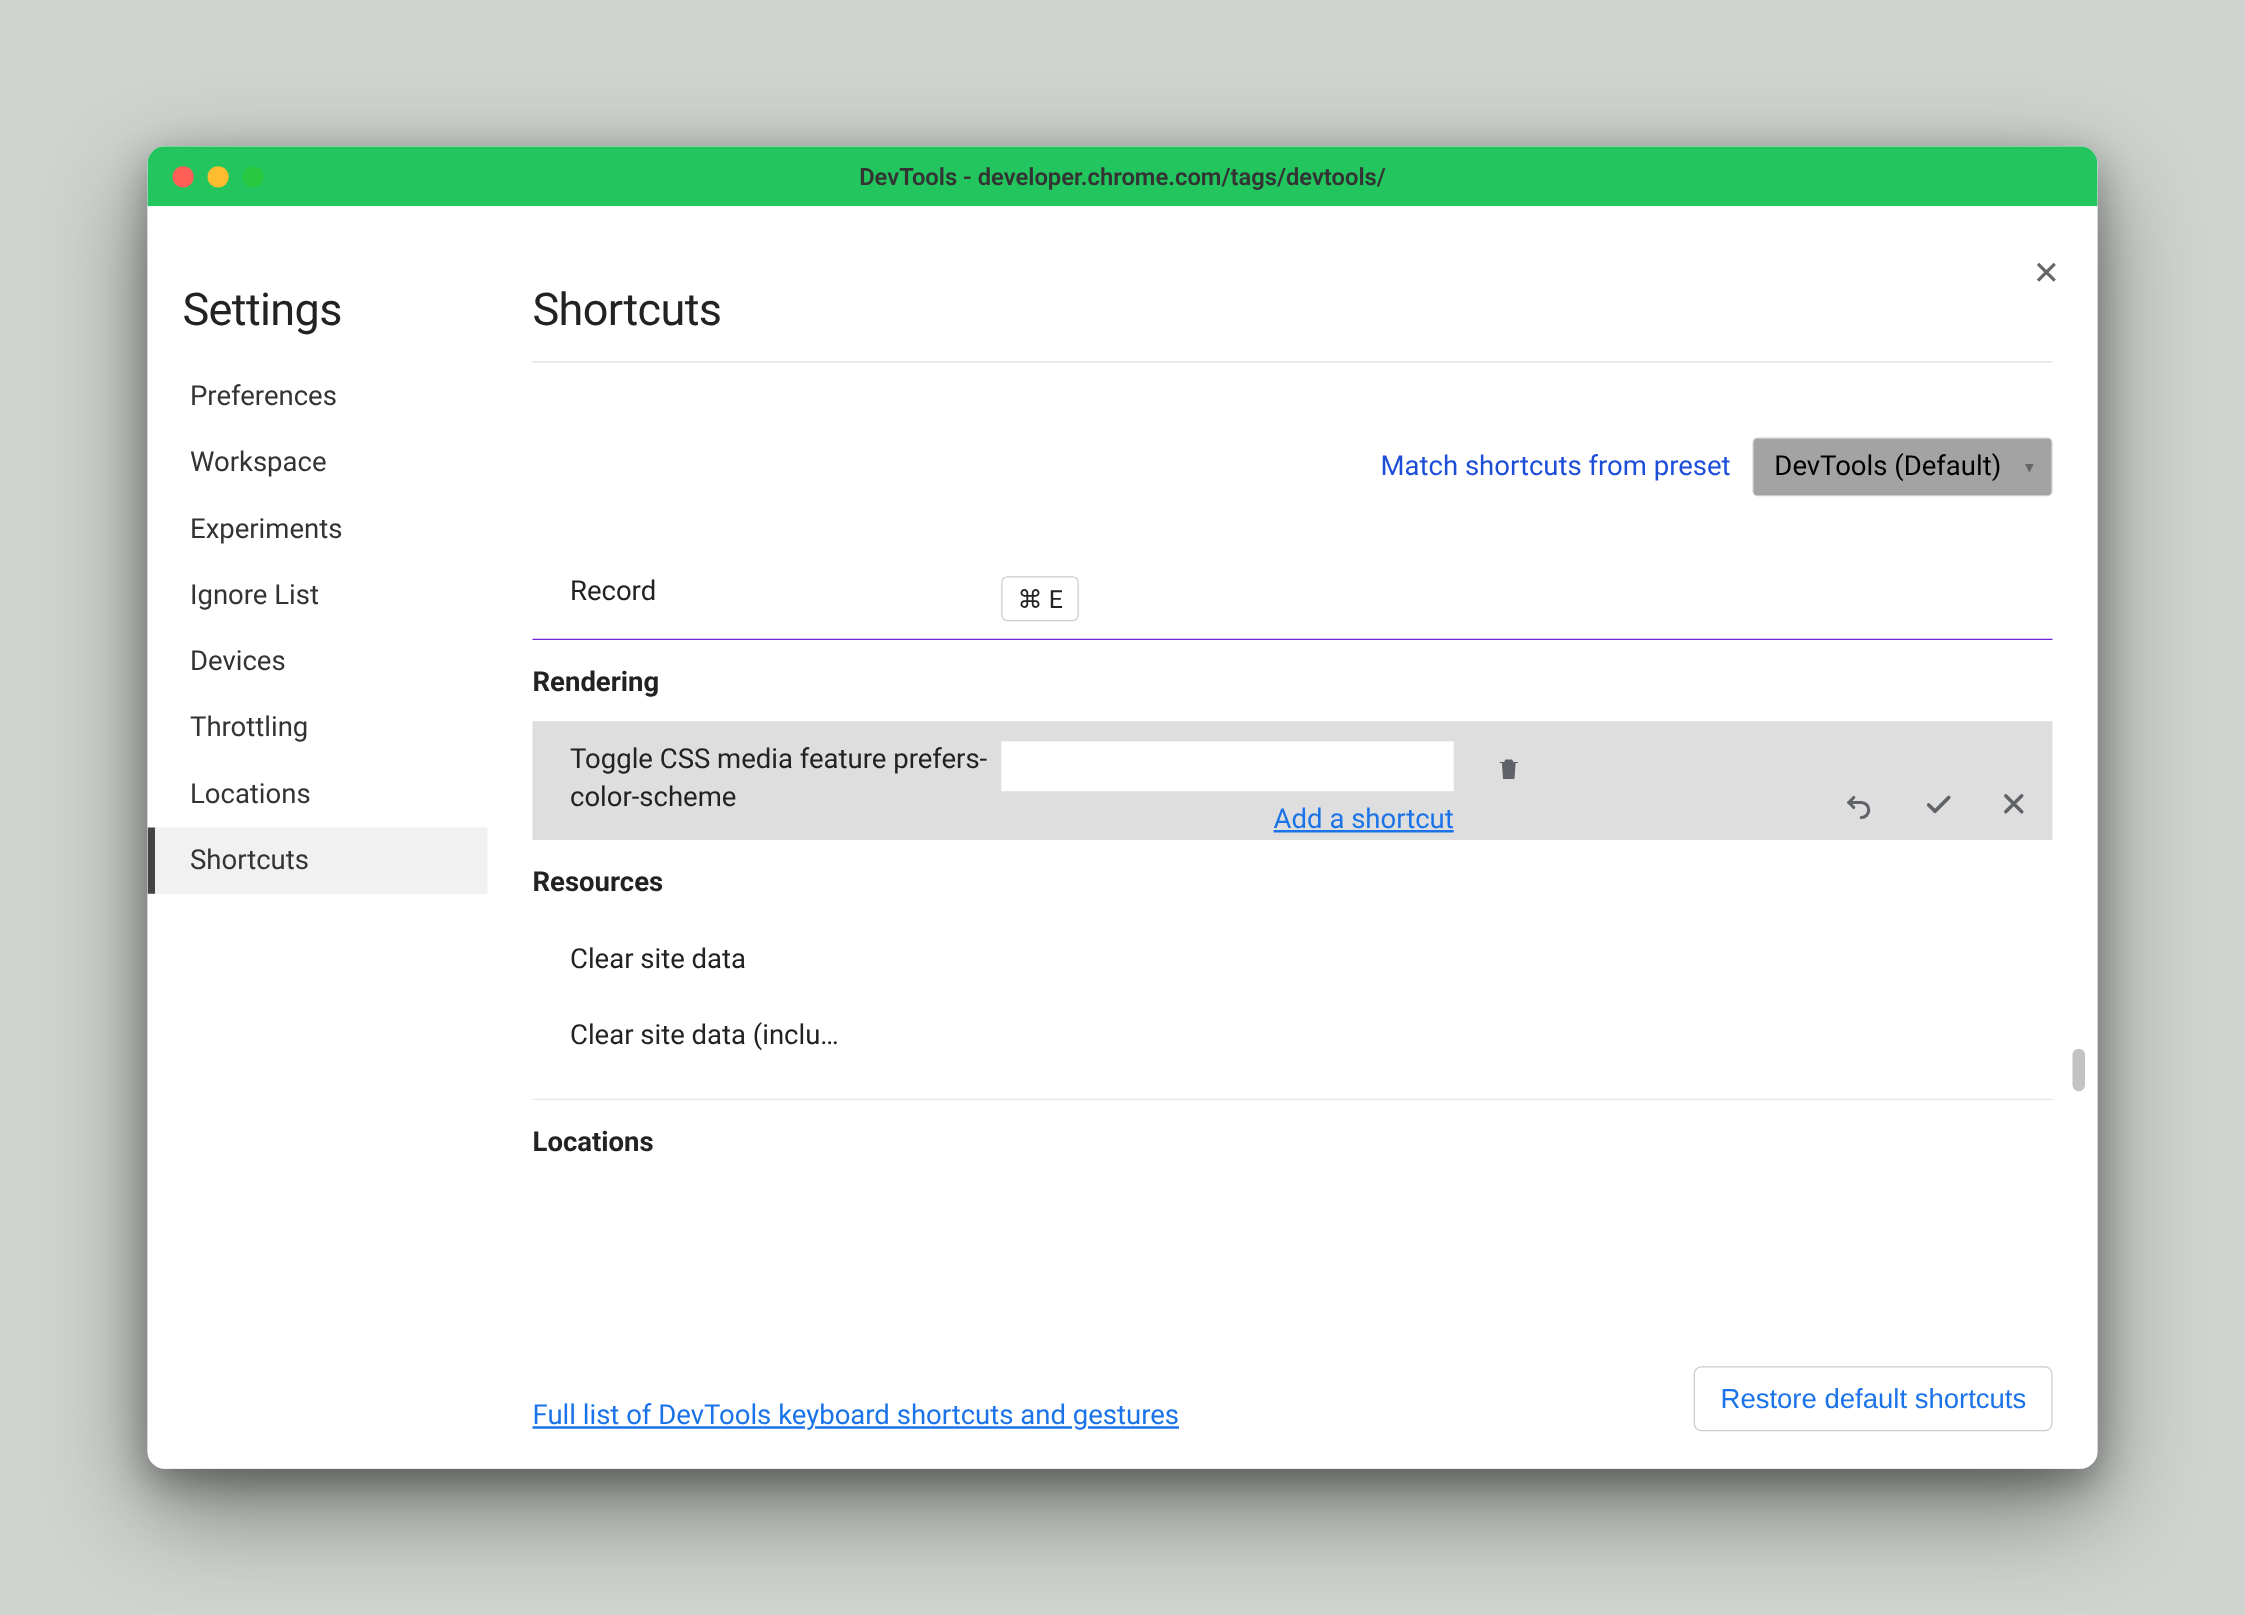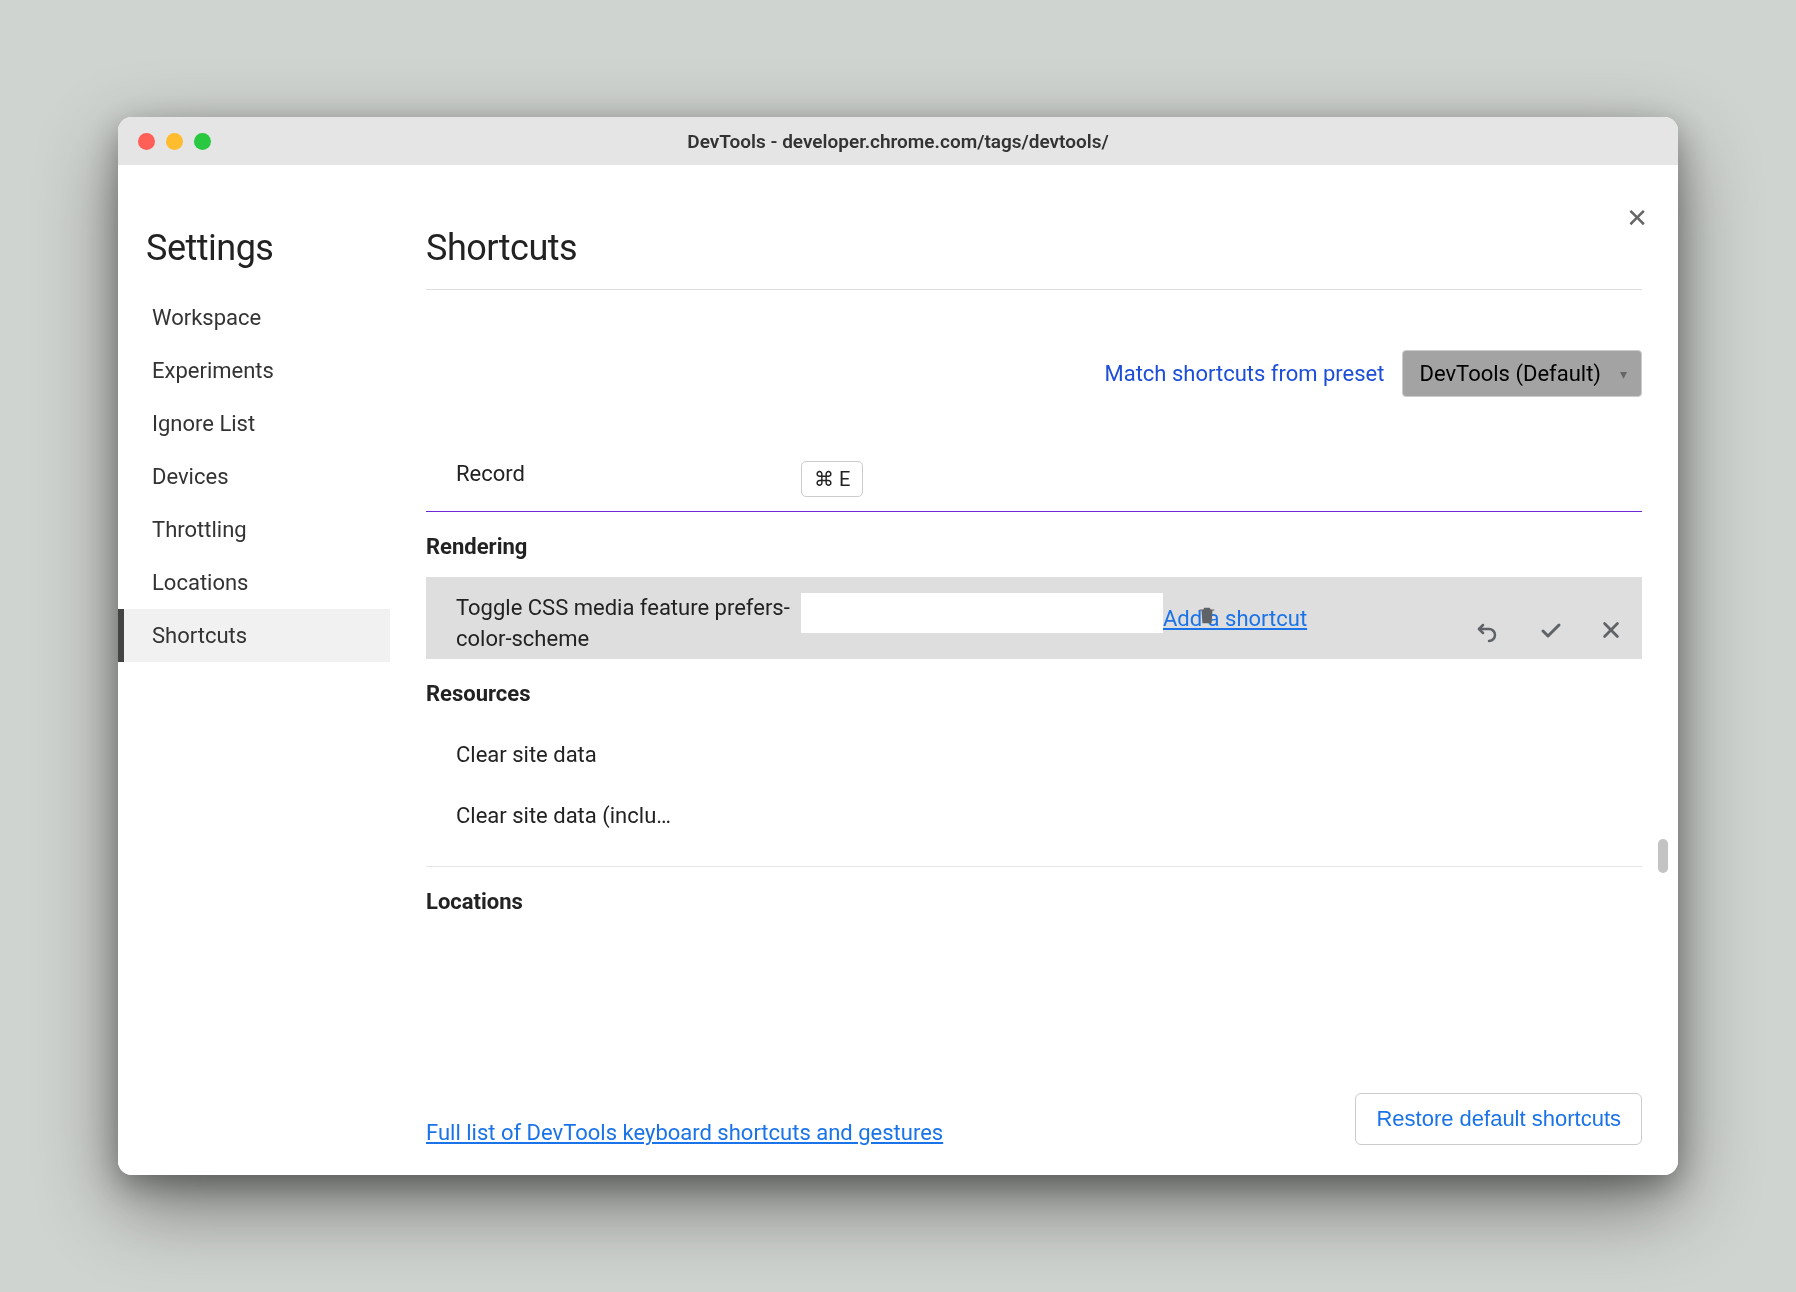--- a/index.html
+++ b/index.html
@@ -18,21 +18,21 @@
     }
     .window {
       width: 1560px;
       background: #ffffff;
       border-radius: 14px;
       box-shadow: 0 30px 80px rgba(0,0,0,0.45), 0 10px 30px rgba(0,0,0,0.3);
       overflow: hidden;
     }
     .titlebar {
       height: 48px;
-      background: #e5e5e5;
+      background: #22c55e;
       display: flex;
       align-items: center;
       padding: 0 20px;
       position: relative;
     }
     .traffic-lights {
       display: flex;
       gap: 11px;
     }
     .traffic-light {
@@ -169,22 +169,22 @@
       position: relative;
     }
     .editing-label {
       width: 345px;
       font-size: 22px;
       color: #222;
       line-height: 1.4;
     }
     .editing-center {
       display: flex;
-      flex-direction: row;
-      align-items: center;
+      flex-direction: column;
+      align-items: flex-end;
     }
     .shortcut-input {
       width: 362px;
       height: 40px;
       background: #fff;
       border: none;
       margin-bottom: 10px;
     }
     .add-shortcut-link {
       color: #1a73e8;
@@ -262,20 +262,23 @@
       <div class="traffic-light tl-green"></div>
     </div>
     <div class="window-title">DevTools - developer.chrome.com/tags/devtools/</div>
   </div>
 
   <div class="content">
     <div class="close-x">✕</div>
 
     <div class="sidebar">
       <div class="sidebar-title">Settings</div>
+      <div class="sidebar-item">
+        <span>Preferences</span>
+      </div>
       <div class="sidebar-item">
         <span>Workspace</span>
       </div>
       <div class="sidebar-item">
         <span>Experiments</span>
       </div>
       <div class="sidebar-item">
         <span>Ignore List</span>
       </div>
       <div class="sidebar-item">

